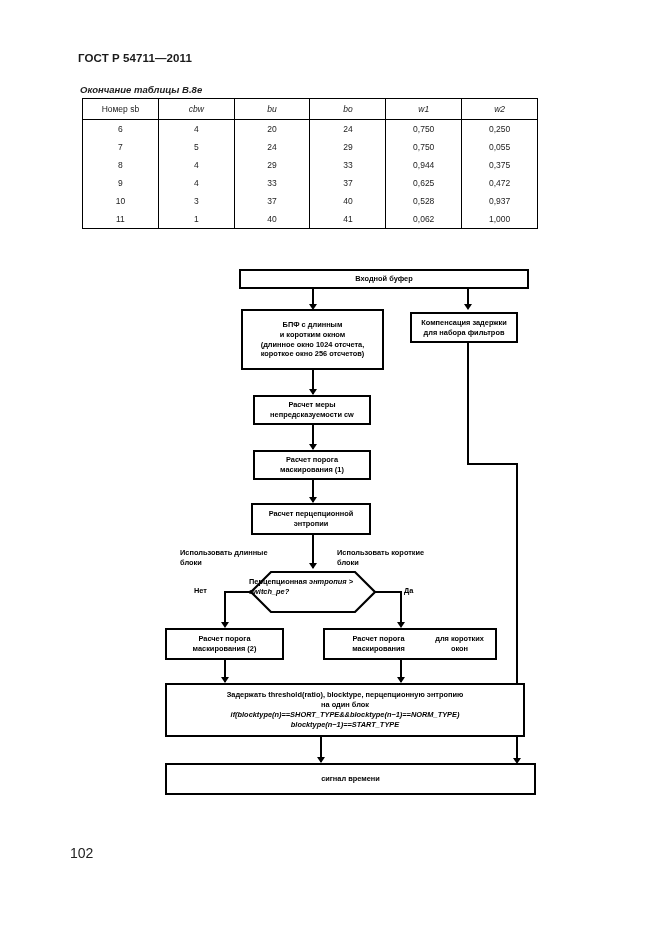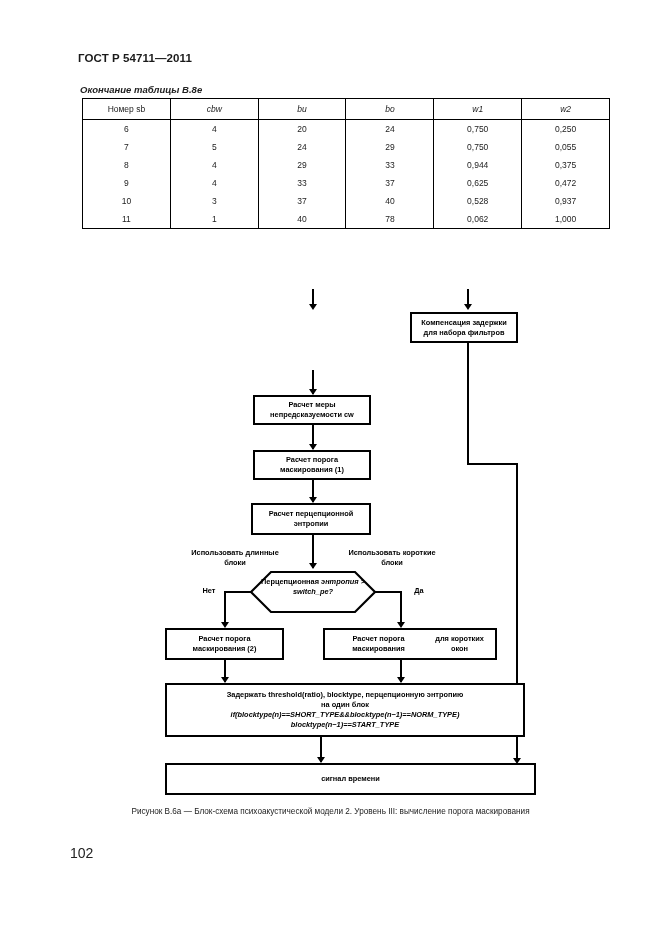--- a/index.html
+++ b/index.html
@@ -18,21 +18,21 @@
     position:absolute; left:78px; top:52px;
     font-size:11.5px; font-weight:bold; letter-spacing:.1px;
   }
   .table-caption {
     position:absolute; left:80px; top:84px;
     font-size:9.5px; font-style:italic; font-weight:bold; color:#222;
   }
 
   
   .tbl-wrap { position:absolute; left:82px; top:98px; width:528px; }
-  table.data { border-collapse:collapse; width:528px; table-layout:fixed; }
+  table.data { border-collapse:collapse; width:456px; table-layout:fixed; }
   table.data th, table.data td {
     border-left:1px solid #000; border-right:1px solid #000;
     text-align:center; font-size:8.5px; color:#222; height:18px;
     padding:0; font-weight:normal;
   }
   table.data thead th {
     font-style:italic; height:20px; font-size:8.5px;
   }
   table.data thead tr th:first-child { font-style:normal; }
   table.data { border-top:1.4px solid #000; border-bottom:1.4px solid #000; }
@@ -57,21 +57,21 @@
   .hline { height:2.2px; }
   .arrow {
     position:absolute; width:0; height:0;
     border-left:4.2px solid transparent;
     border-right:4.2px solid transparent;
     border-top:6px solid #000;
   }
   .diamond-wrap { position:absolute; }
   .edge-label {
     position:absolute; font-size:7.4px; font-weight:bold; color:#000;
-    text-align:center; line-height:1.3;
+    text-align:left; line-height:1.3;
   }
   .fig-caption {
     position:absolute; left:0; top:807px; width:661px;
     text-align:center; font-size:8.2px; color:#222;
   }
   .page-no {
     position:absolute; left:70px; top:845px;
     font-size:14px; color:#222;
   }
   .it { font-style:italic; }
@@ -135,37 +135,46 @@
           <td>3</td>
           <td>37</td>
           <td>40</td>
           <td>0,528</td>
           <td>0,937</td>
         </tr>
         <tr>
           <td>11</td>
           <td>1</td>
           <td>40</td>
-          <td>78</td>
+          <td>41</td>
           <td>0,062</td>
           <td>1,000</td>
         </tr>
       </tbody>
     </table>
   </div>
 
   <div class="flow">
 
+    <div class="node" style="left:239px; top:269px; width:290px; height:20px;">
+      <span>Входной буфер</span>
+    </div>
 
     <div class="line vline" style="left:312px; top:289px; height:19px;"></div>
     <div class="arrow" style="left:309px; top:304px;"></div>
 
     <div class="line vline" style="left:467px; top:289px; height:19px;"></div>
     <div class="arrow" style="left:464px; top:304px;"></div>
 
+    <div class="node" style="left:241px; top:309px; width:143px; height:61px; flex-direction:column;">
+      <span>БПФ с длинным</span>
+      <span>и коротким окном</span>
+      <span>(длинное окно 1024 отсчета,</span>
+      <span>короткое окно 256 отсчетов)</span>
+    </div>
 
     <div class="node" style="left:410px; top:312px; width:108px; height:31px; flex-direction:column;">
       <span>Компенсация задержки</span>
       <span>для набора фильтров</span>
     </div>
 
     <div class="line vline" style="left:467px; top:343px; height:122px;"></div>
     <div class="line hline" style="left:467px; top:463px; width:51px;"></div>
     <div class="line vline" style="left:516px; top:463px; height:299px;"></div>
     <div class="arrow" style="left:513px; top:758px;"></div>
@@ -252,16 +261,15 @@
 
     <div class="line vline" style="left:320px; top:737px; height:25px;"></div>
     <div class="arrow" style="left:317px; top:757px;"></div>
 
     <div class="node" style="left:165px; top:763px; width:371px; height:32px; flex-direction:column;">
       <span>сигнал времени</span>
     </div>
 
   </div>
 
-  <div class="fig-caption">Рисунок В.6а — Блок-схема психоакустической модели 2. Уровень III: вычисление порога маскирования</div>
   <div class="page-no">102</div>
 
 </div>
 
 </body></html>

